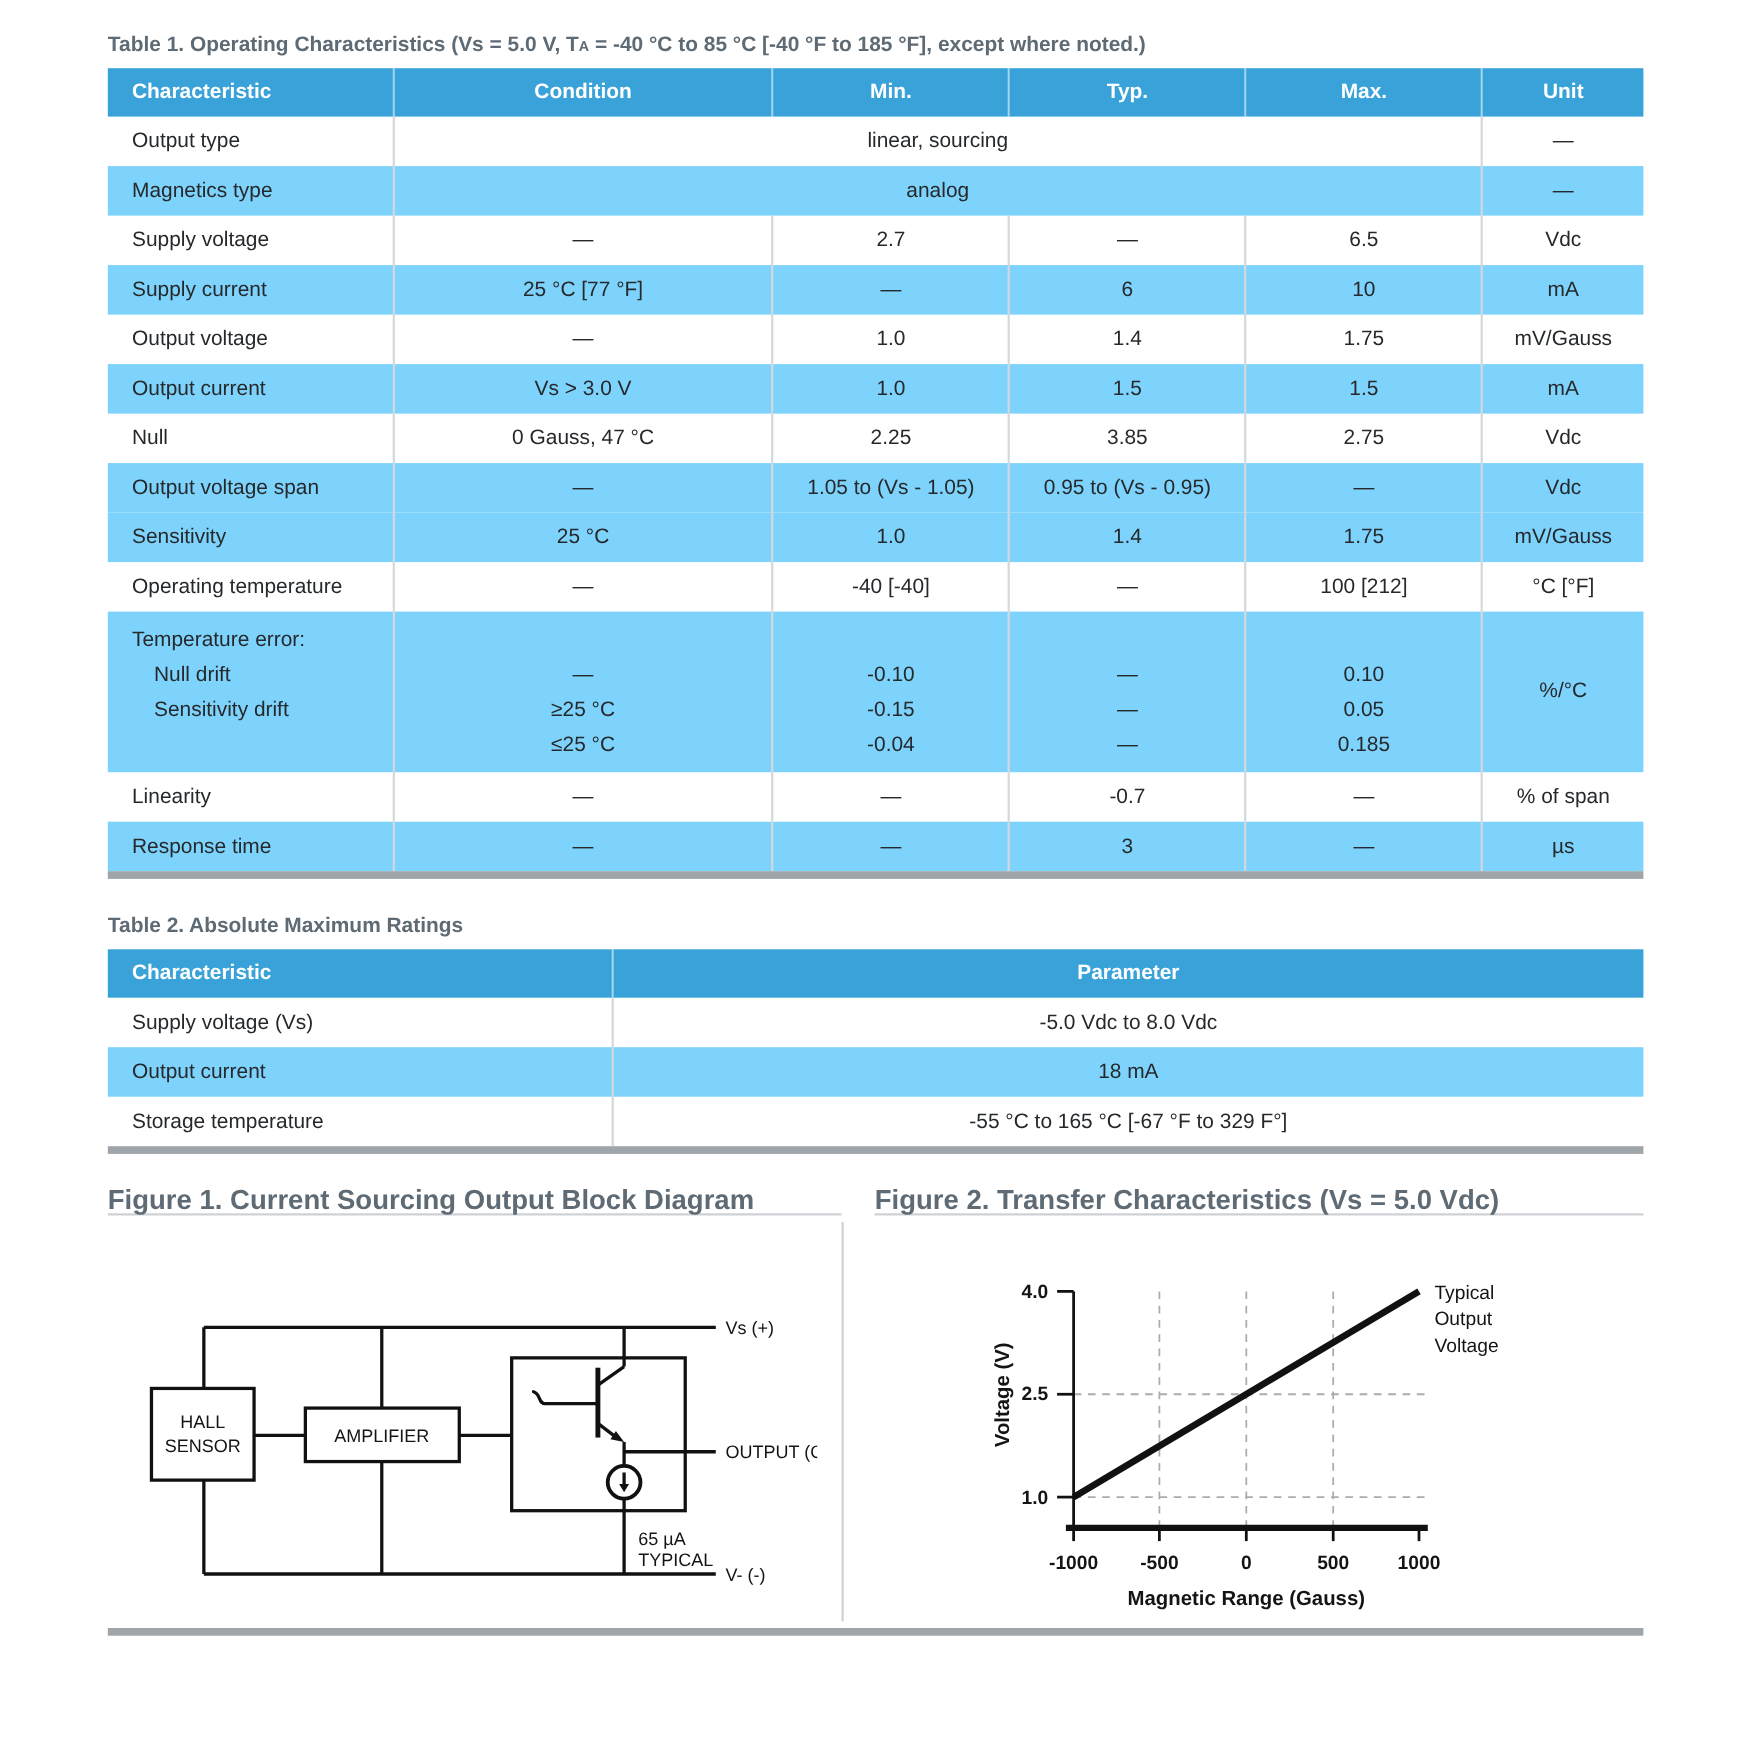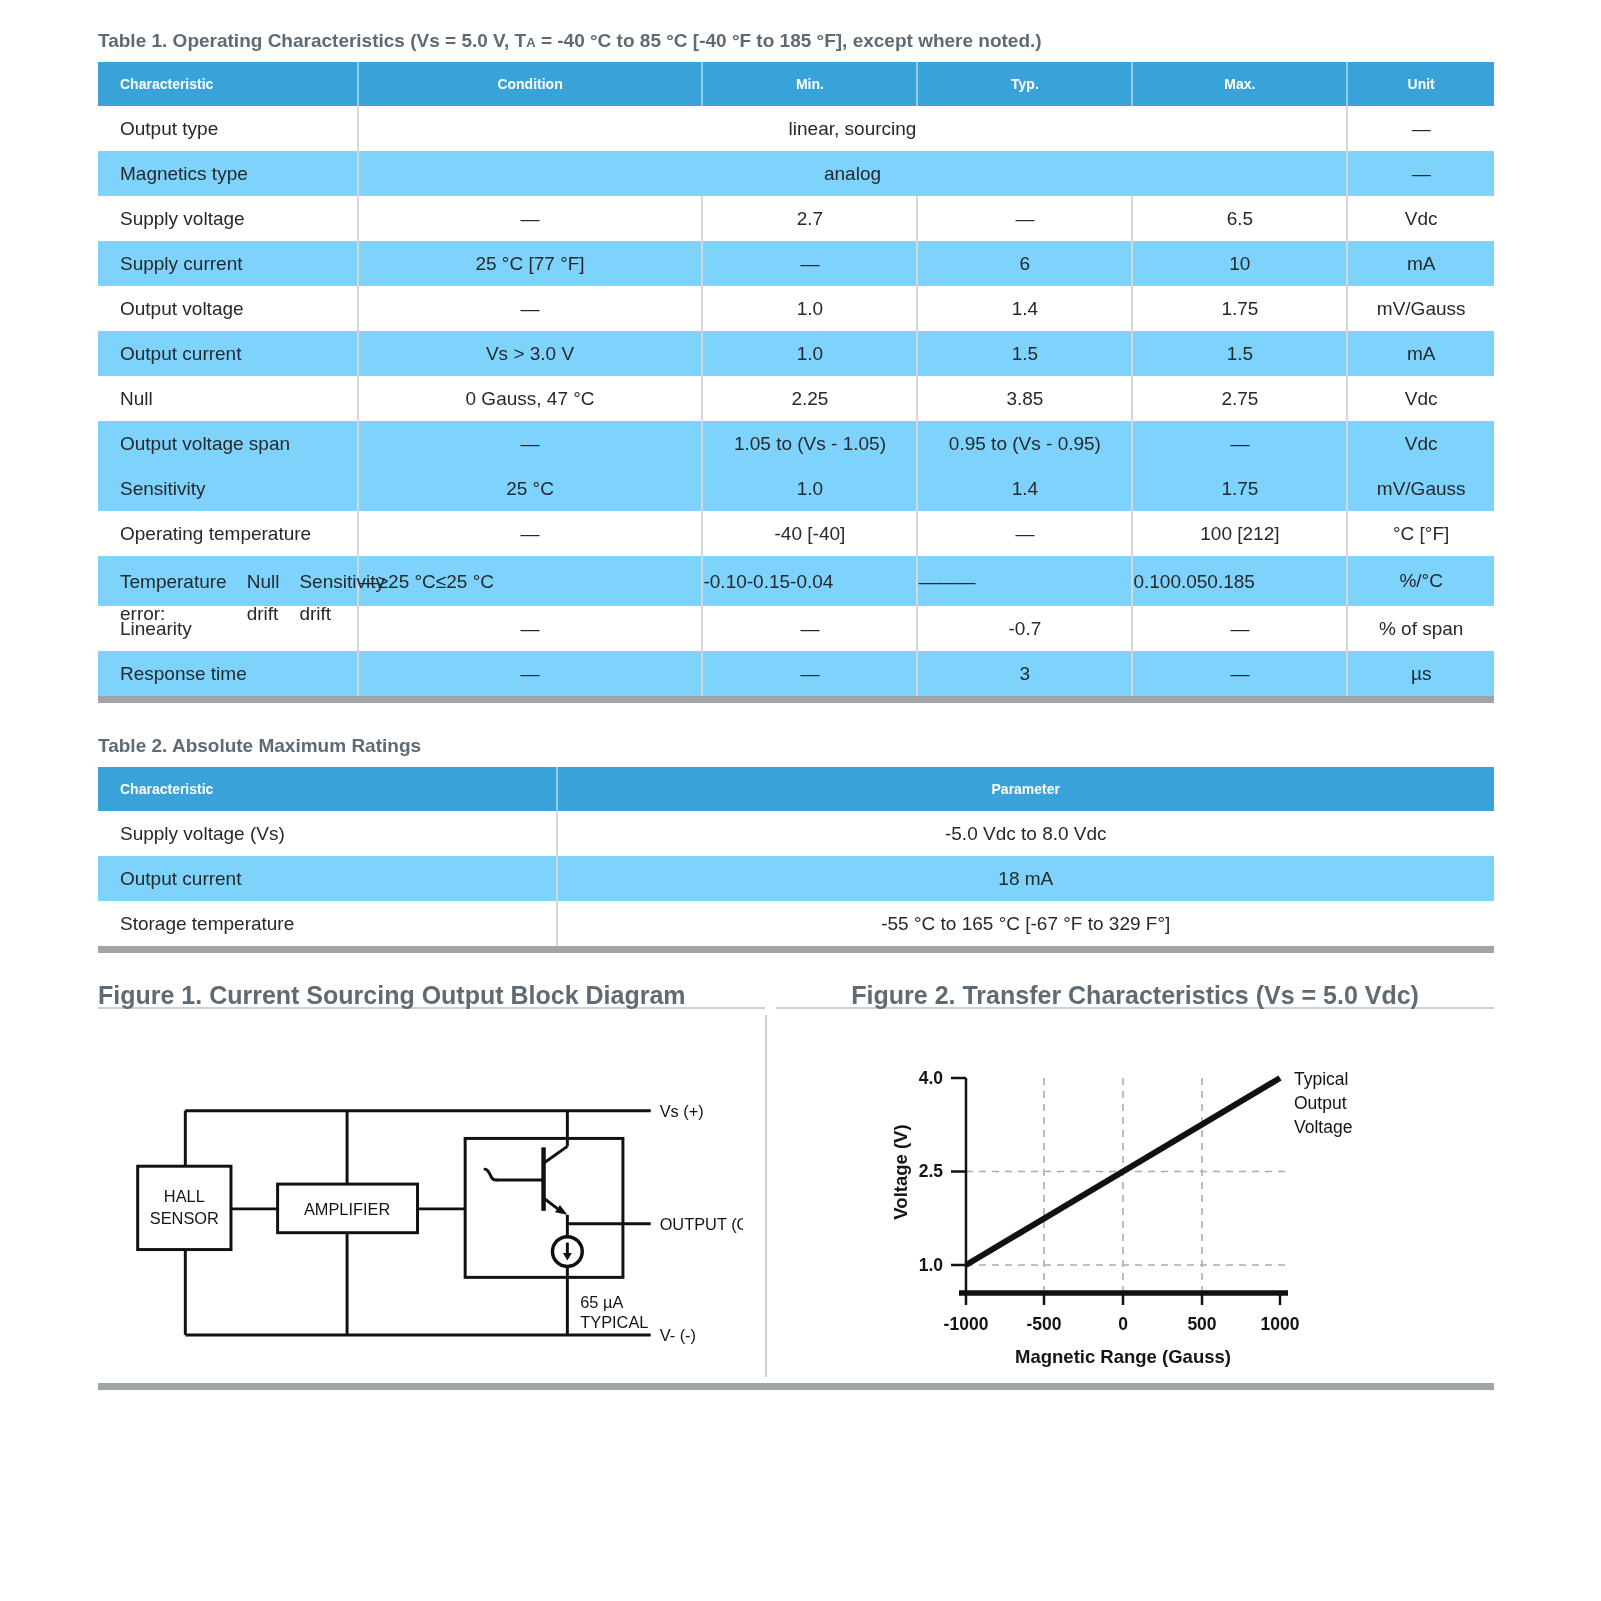--- a/index.html
+++ b/index.html
@@ -6,49 +6,49 @@
   .page {
     position:relative; width:1601px; height:1557px; background:#fff;
     font-family:"Liberation Sans", sans-serif; color:#26292c;
     box-sizing:border-box; padding:30px 107px 0 98px; overflow:hidden;
   }
   .tbl-title { font-size:19px; font-weight:bold; color:#5e6a74; margin:0 0 10px 0; }
   .tbl-title .sub { font-size:13px; }
 
   table.data { width:100%; border-collapse:collapse; table-layout:fixed; }
   table.data th {
-    background:#39a3d9; color:#fff; font-size:14px; font-weight:bold;
+    background:#39a3d9; color:#fff; font-size:19px; font-weight:bold;
     height:44px; text-align:center; padding:0;
   }
   table.data td { font-size:19px; height:45px; text-align:center; padding:0; }
   table.data th.c1, table.data td.c1 { text-align:left; padding-left:22px; }
   table.data tr.alt td { background:#7dd3fc; }
   table.data th + th { border-left:2px solid rgba(255,255,255,.45);margin-left:20px; }
   table.data td + td { border-left:2px solid #d5d8db; }
 
   
   tr.multi td { vertical-align:top; }
-  .lines { display:flex; flex-direction:row; padding:10px 0 8px 0; }
+  .lines { display:flex; flex-direction:column; padding:10px 0 8px 0; }
   .lines span { display:block; height:32px; line-height:32px; }
   .lines .indent { padding-left:20px; }
   tr.multi td.unitcell { vertical-align:middle; }
 
   .table-bar { height:7px; background:#a0a5aa; }
 
   .gap32 { height:32px; }
 
   
   table.t2 th.c1, table.t2 td.c1 { width:31.2%; }
 
   
   .figures { position:relative; display:flex; margin-top:28px; }
   .fig-divider { position:absolute; left:47.8%; top:34px; bottom:0; width:2px; background:#cdd1d5; }
   .fig { box-sizing:border-box; }
   .fig.f1 { width:47.8%; }
-  .fig.f2 { width:52.2%; padding-left:11px;text-align:center; }
+  .fig.f2 { width:52.2%; padding-left:30px; }
   .fig-caption { font-size:25px; font-weight:bold; color:#5e6a74; height:26px; }
   .fig-rule { height:2px; background:#cdd1d5; margin-bottom:6px; }
   svg text { font-family:"Liberation Sans", sans-serif; fill:#141414; }
   .page-bottom-bar { height:7px; background:#a0a5aa; margin-top:6px; }
 </style>
 </head>
 <body>
 
 <div class="page">
 

